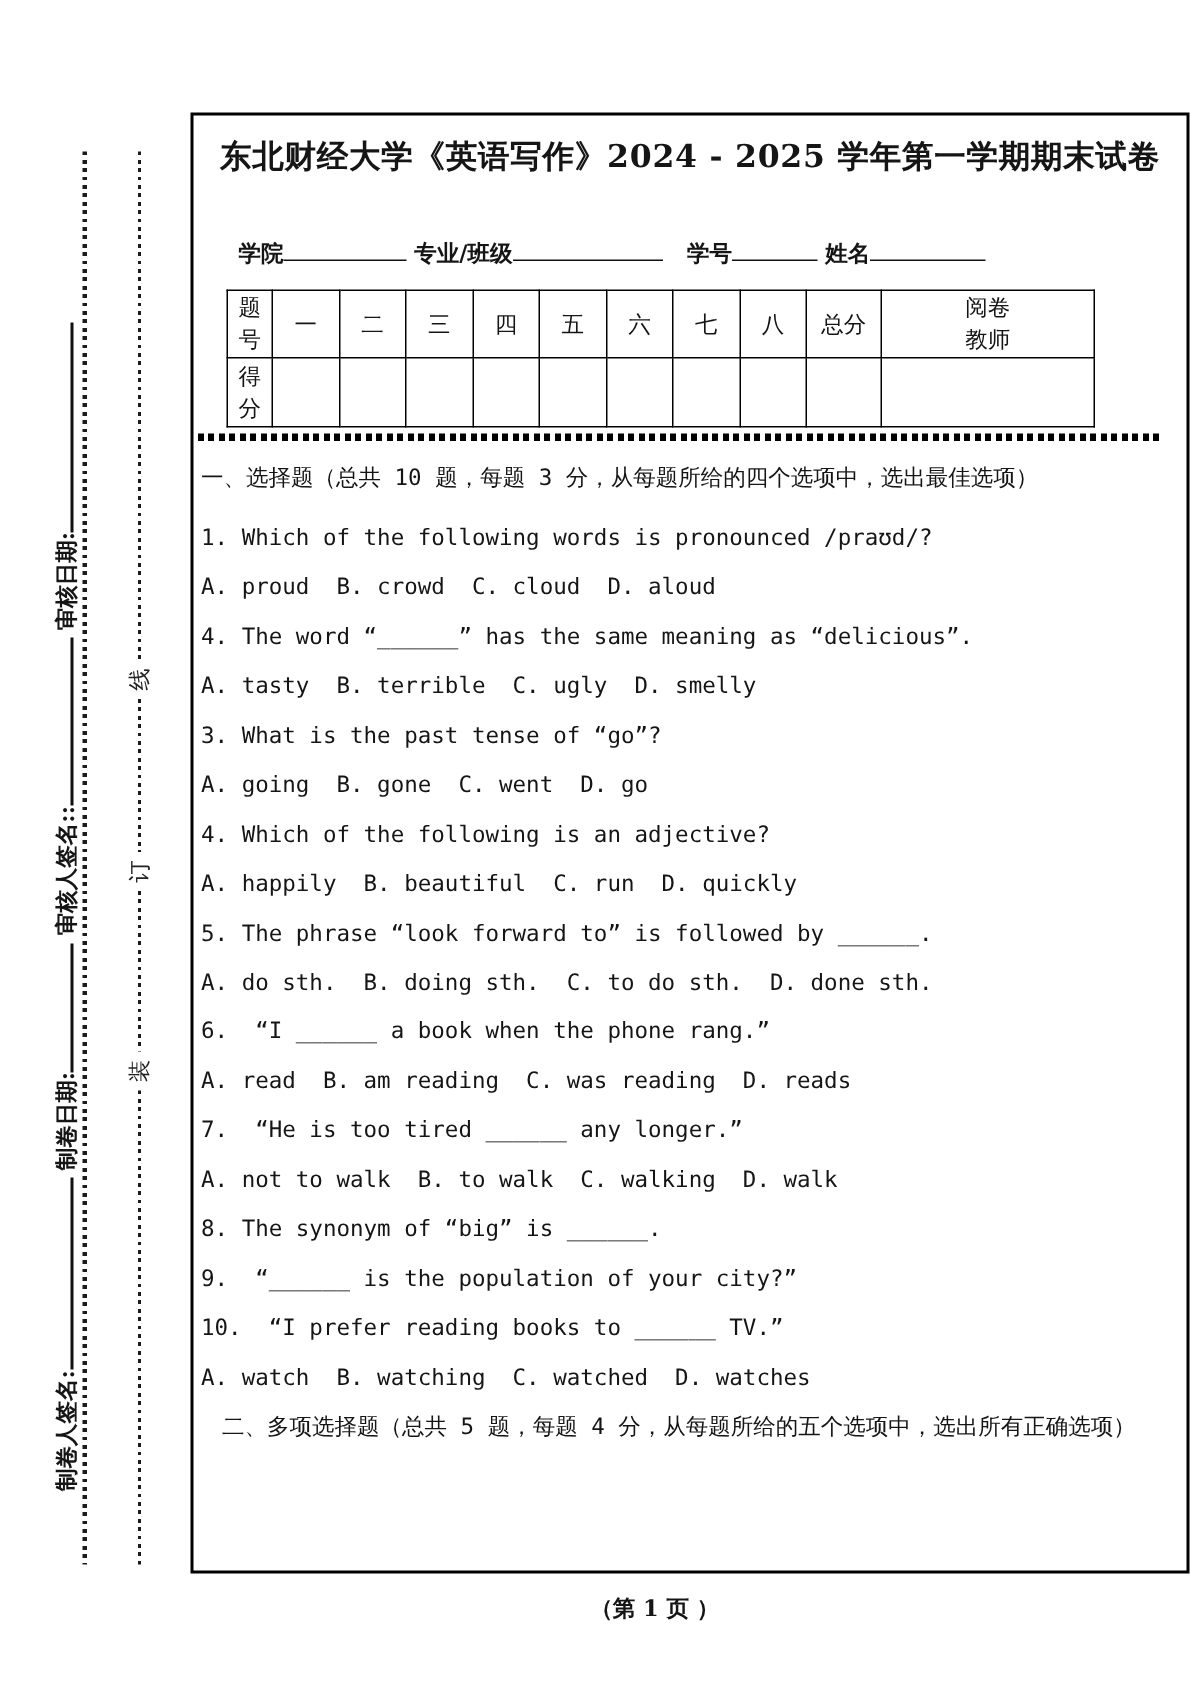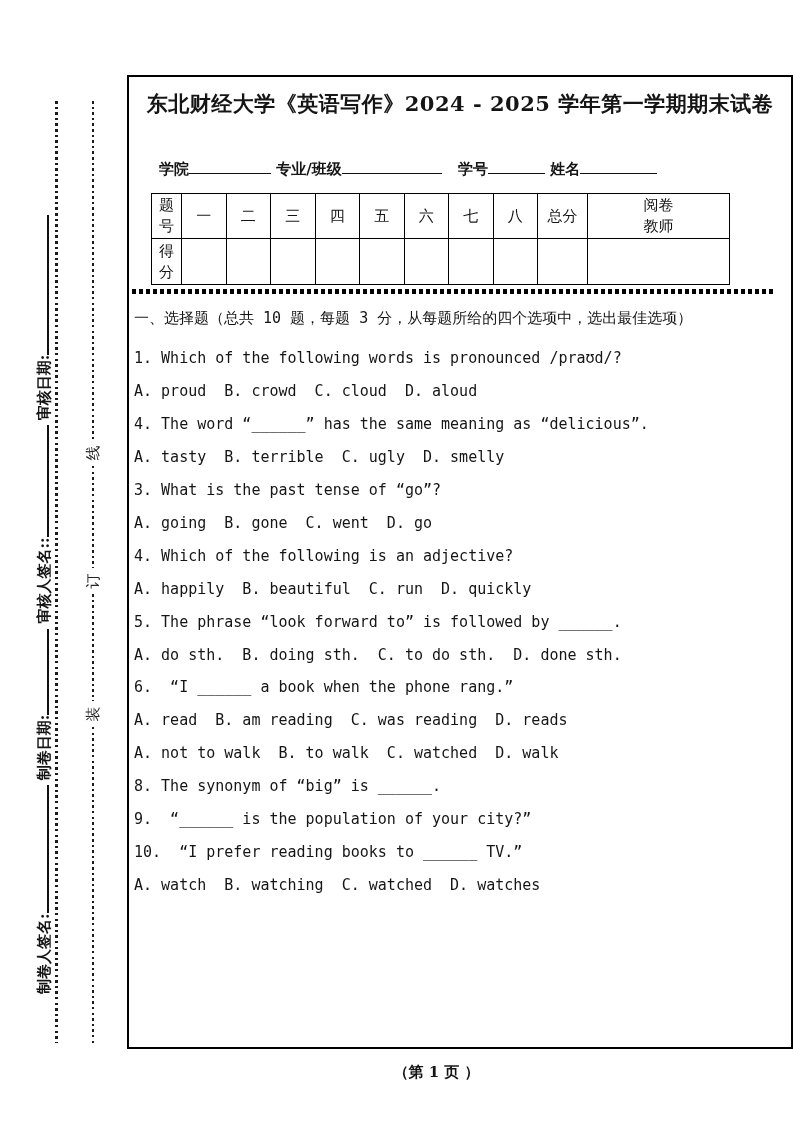--- a/index.html
+++ b/index.html
@@ -192,22 +192,24 @@
     <div class="line">4. The word “______” has the same meaning as “delicious”.</div>
     <div class="line">A. tasty  B. terrible  C. ugly  D. smelly</div>
     <div class="line">3. What is the past tense of “go”?</div>
     <div class="line">A. going  B. gone  C. went  D. go</div>
     <div class="line">4. Which of the following is an adjective?</div>
     <div class="line">A. happily  B. beautiful  C. run  D. quickly</div>
     <div class="line">5. The phrase “look forward to” is followed by ______.</div>
     <div class="line">A. do sth.  B. doing sth.  C. to do sth.  D. done sth.</div>
     <div class="line">6.  “I ______ a book when the phone rang.”</div>
     <div class="line">A. read  B. am reading  C. was reading  D. reads</div>
-    <div class="line">A. not to walk  B. to walk  C. watched  D. walk</div>
+    <div class="line">7.  “He is too tired ______ any longer.”</div>
+    <div class="line">A. not to walk  B. to walk  C. walking  D. walk</div>
     <div class="line">8. The synonym of “big” is ______.</div>
     <div class="line">9.  “______ is the population of your city?”</div>
     <div class="line">10.  “I prefer reading books to ______ TV.”</div>
     <div class="line">A. watch  B. watching  C. watched  D. watches</div>
 
+    <div class="line sec2">二、多项选择题（总共 5 题，每题 4 分，从每题所给的五个选项中，选出所有正确选项）</div>
   </div>
 </div>
 
 <div class="footer">（第 1 页 ）</div>
 
 </body></html>

